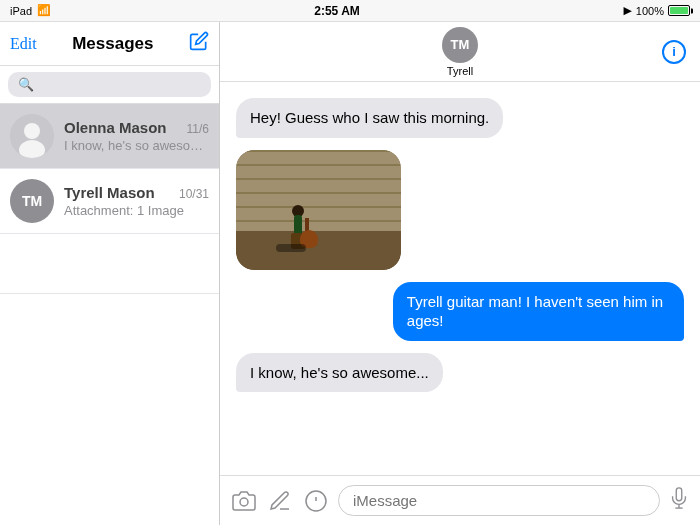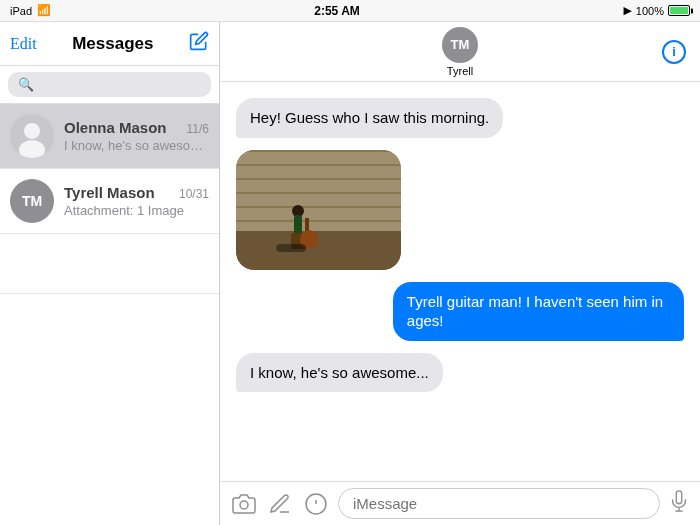--- a/index.html
+++ b/index.html
@@ -125,21 +125,21 @@
     .figure-legs { width: 14px; height: 16px; background: #5a3a10; position: absolute; top: 28px; left: 0; border-radius: 2px; }
     .guitar-shape {
       position: absolute; bottom: 22px; left: 62px;
       width: 22px; height: 30px;
     }
     .guitar-body { width: 18px; height: 18px; background: #8b4513; border-radius: 50% 50% 40% 40%; position: absolute; bottom: 0; left: 2px; }
     .guitar-neck { width: 4px; height: 16px; background: #6b3410; position: absolute; top: 0; left: 7px; }
 
     .chat-input-bar {
       display: flex; align-items: center; gap: 8px;
-      padding: 8px 10px; border-top: 1px solid #ddd; height: 44px;
+      padding: 8px 10px; border-top: 1px solid #ddd; height: 50px;
     }
     .input-icon { font-size: 20px; color: #8e8e93; cursor: pointer; width: 28px; height: 28px; display: flex; align-items: center; justify-content: center; }
     .imessage-input {
       flex: 1; border: 1px solid #ccc; border-radius: 18px; padding: 6px 14px;
       font-size: 15px; outline: none; color: #8e8e93; background: #fff;
     }
     .mic-icon { font-size: 18px; color: #8e8e93; cursor: pointer; }
   </style>
 </head>
 <body>

